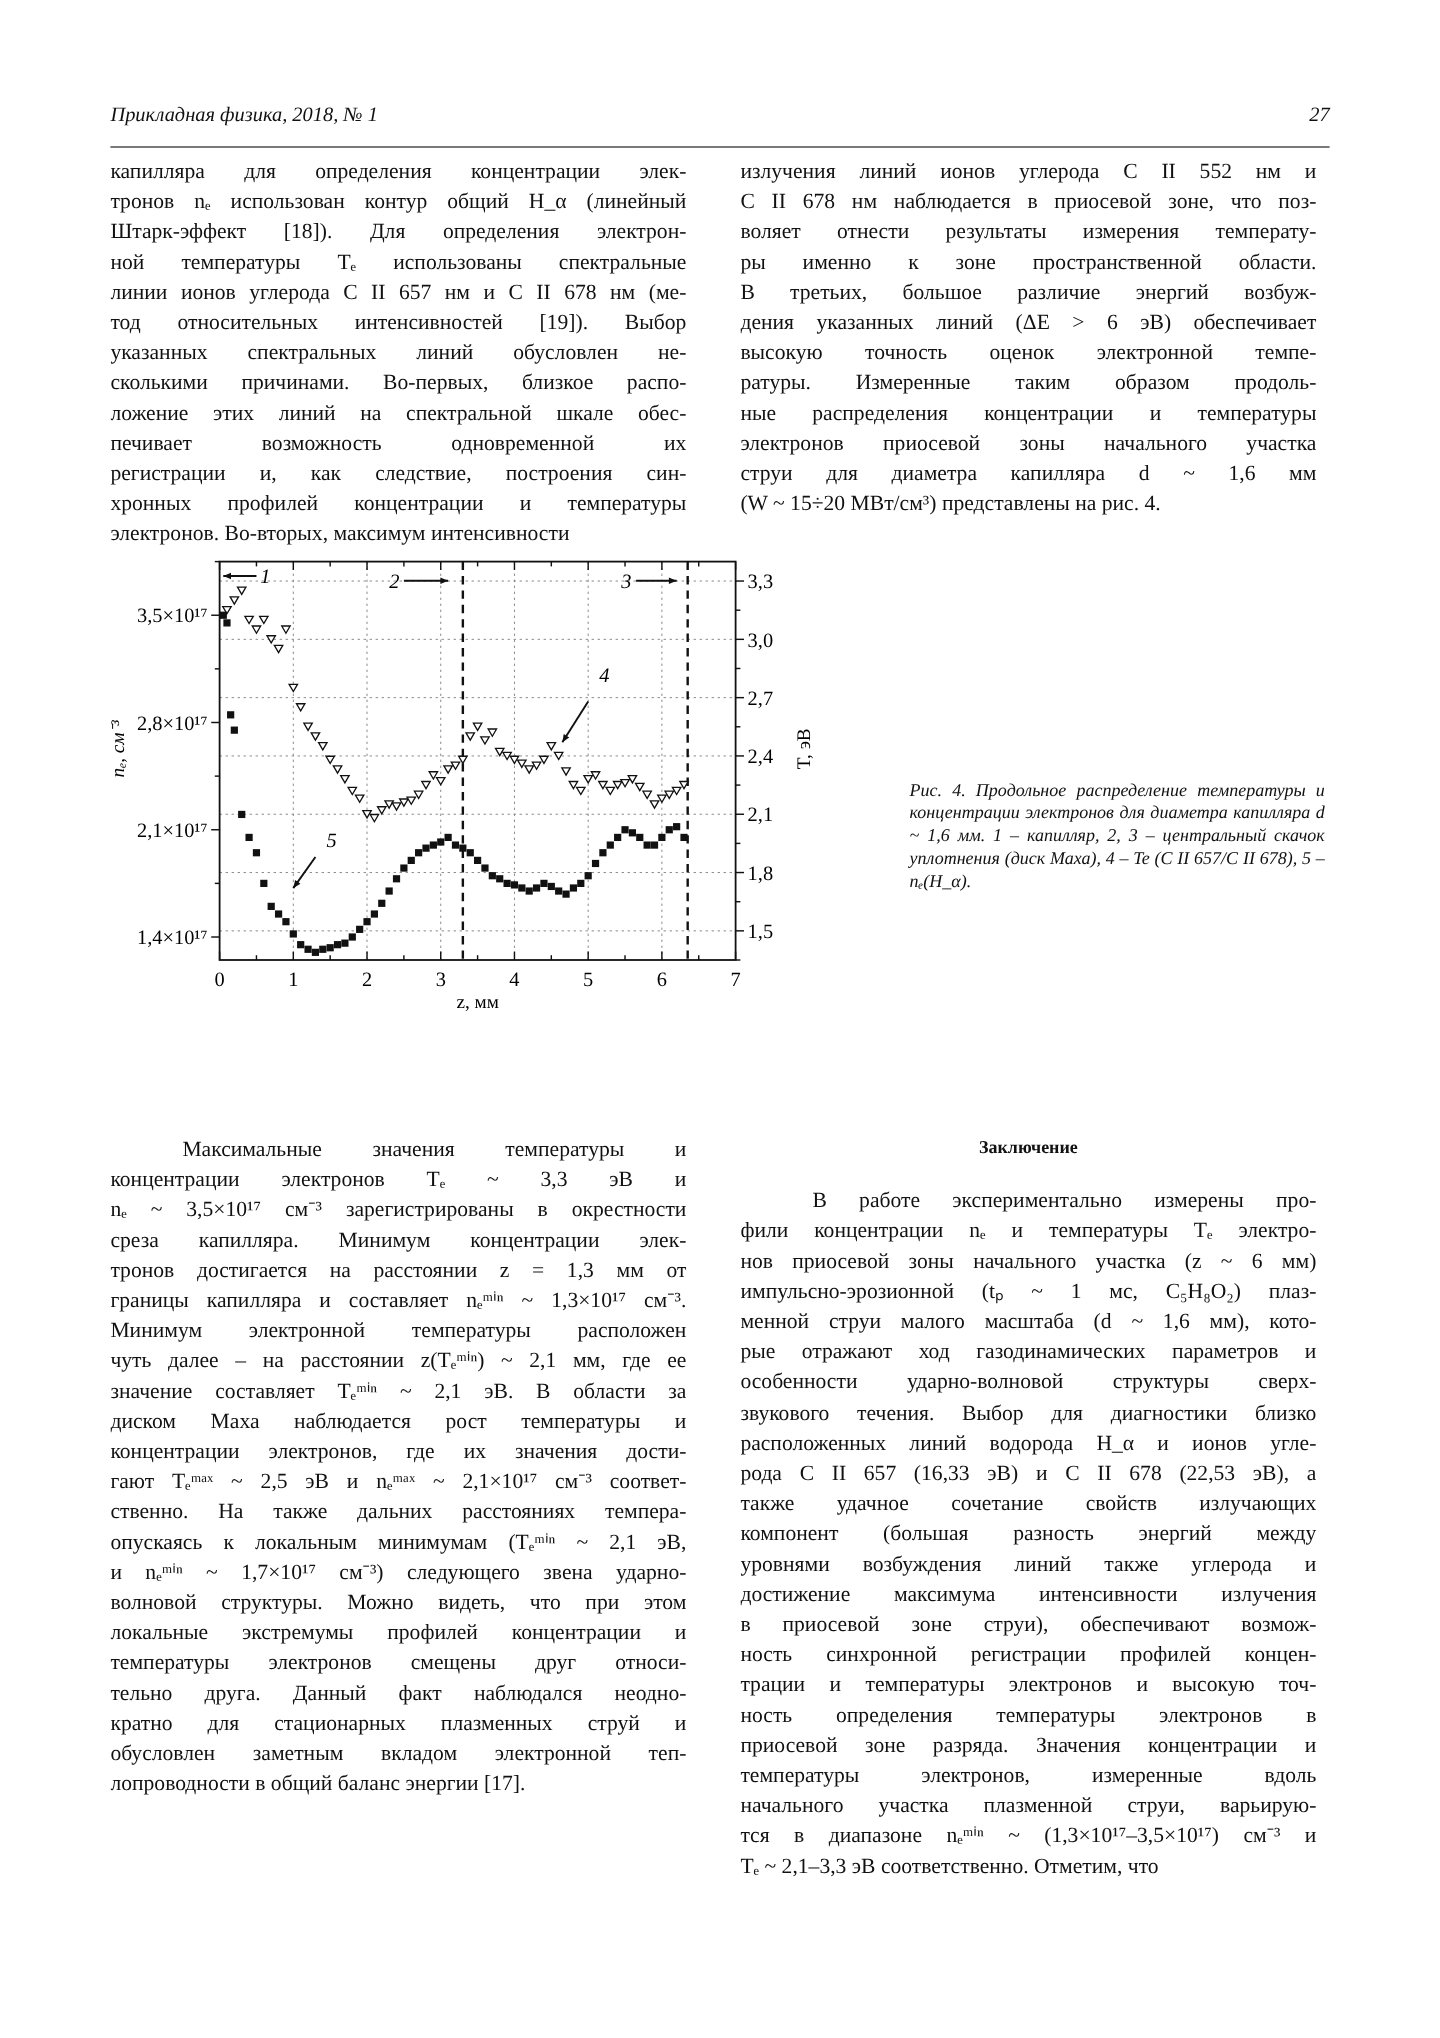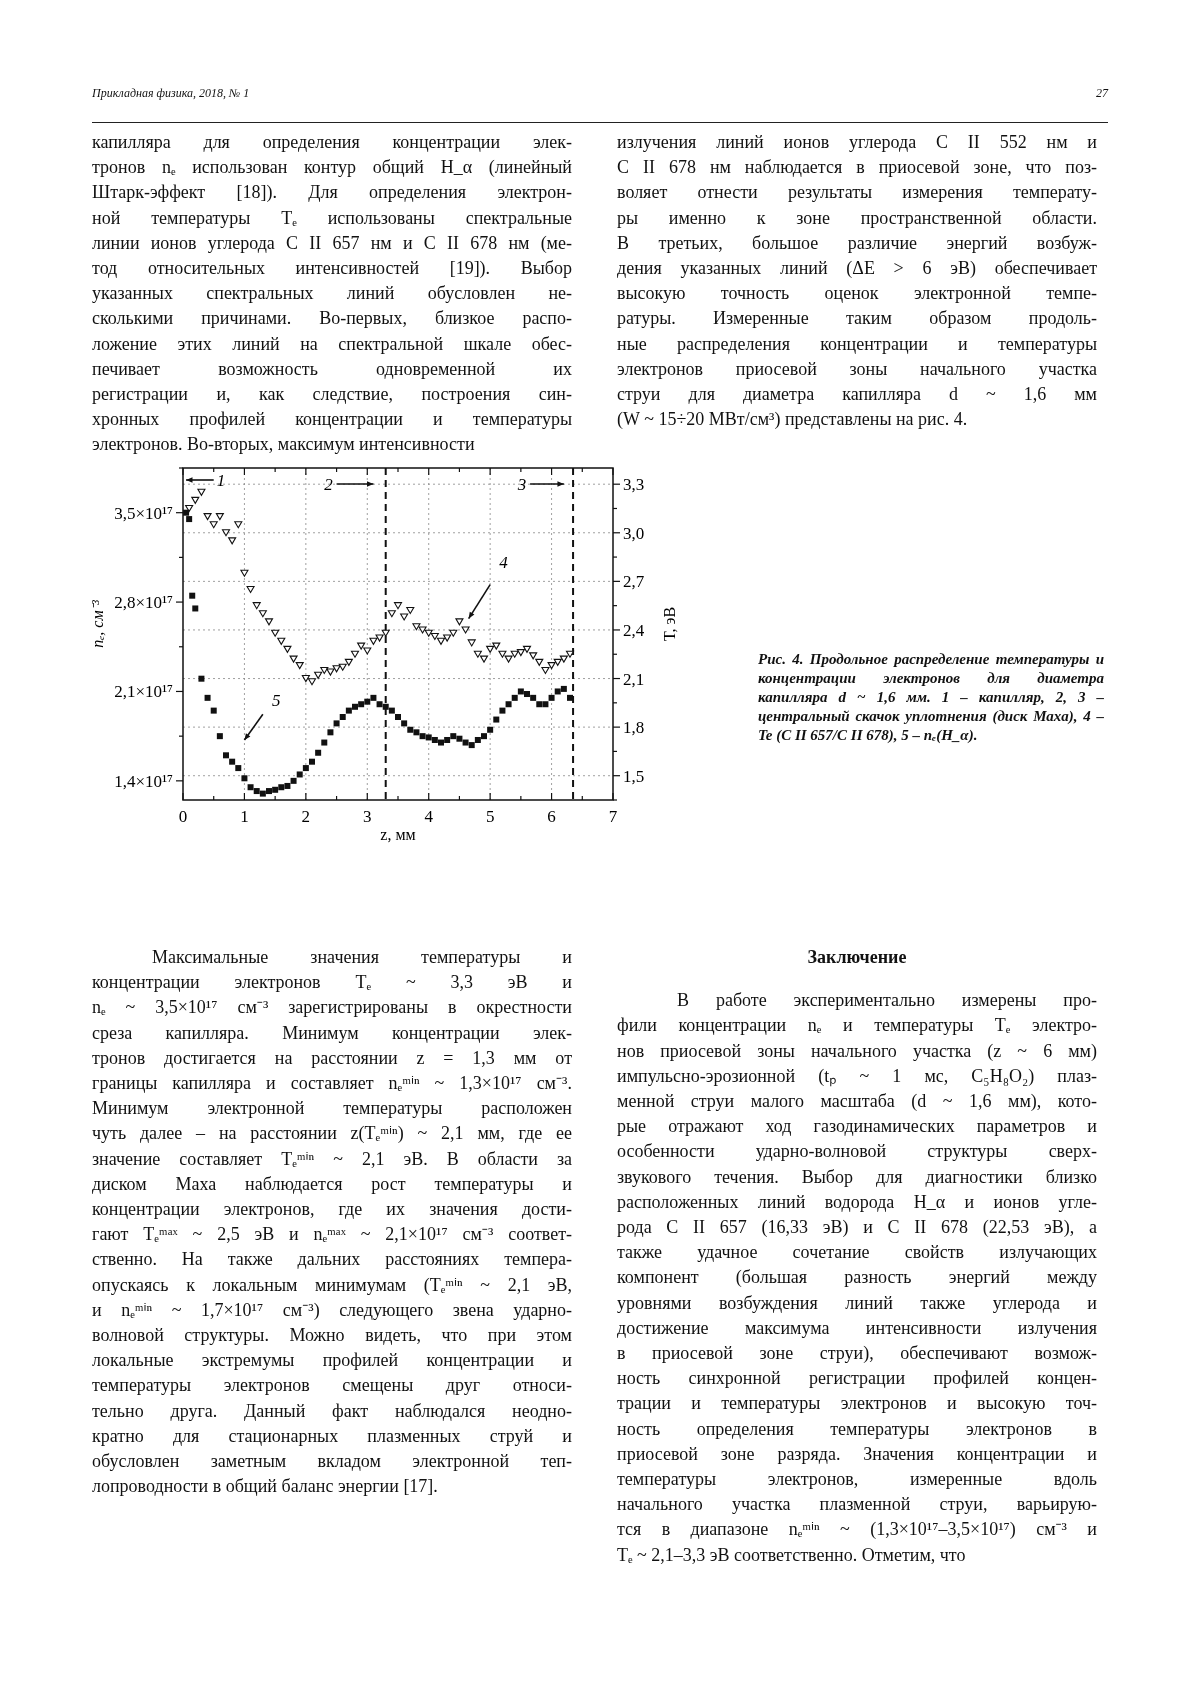--- a/index.html
+++ b/index.html
@@ -1,30 +1,30 @@
 <!DOCTYPE html>
 <html><head>
 <meta charset="utf-8">
 <style>
   html, body { margin:0; padding:0; background:#fff; }
   body { width:1200px; height:1698px; position:relative; font-family:"Liberation Serif", serif; color:#111; overflow:hidden; }
-  .header { position:absolute; left:92px; top:86px; width:1016px; font-style:italic; font-size:12px; }
+  .header { position:absolute; left:92px; top:86px; width:1016px; font-style:italic; font-size:17px; }
   .header .right { position:absolute; right:0; top:0; }
   .rule { position:absolute; left:92px; top:122px; width:1016px; height:1px; background:#222; }
   .col { position:absolute; width:480px; font-size:18px; line-height:25.2px; text-align:justify; }
   .col .ln { display:block; text-align:justify; text-align-last:justify; white-space:nowrap; overflow:hidden; }
   .col .ln.last { text-align-last:left; }
   .c-left-top { left:92px; top:130px; }
   .c-right-top { left:617px; top:130px; }
   .c-left-bot { left:92px; top:945px; }
   .c-right-bot { left:617px; top:945px; }
-  .section-title { font-weight:bold; text-align:center; font-size:18px; margin-bottom:18px; }
+  .section-title { font-weight:bold; text-align:center; font-size:15px; margin-bottom:18px; }
   .figure { position:absolute; left:90px; top:500px; width:600px; height:410px; }
   .figure svg text { font-family:"Liberation Serif", serif; }
-  .caption { position:absolute; left:758px; top:650px; width:346px; font-weight:bold; font-style:italic; font-size:15px; line-height:19px; text-align:justify; }
+  .caption { position:absolute; left:758px; top:650px; width:346px; font-weight:normal; font-style:italic; font-size:15px; line-height:19px; text-align:justify; }
 </style>
 </head>
 <body>
 
 <div class="header">
   <span>Прикладная физика, 2018, № 1</span>
   <span class="right">27</span>
 </div>
 <div class="rule"></div>
 

